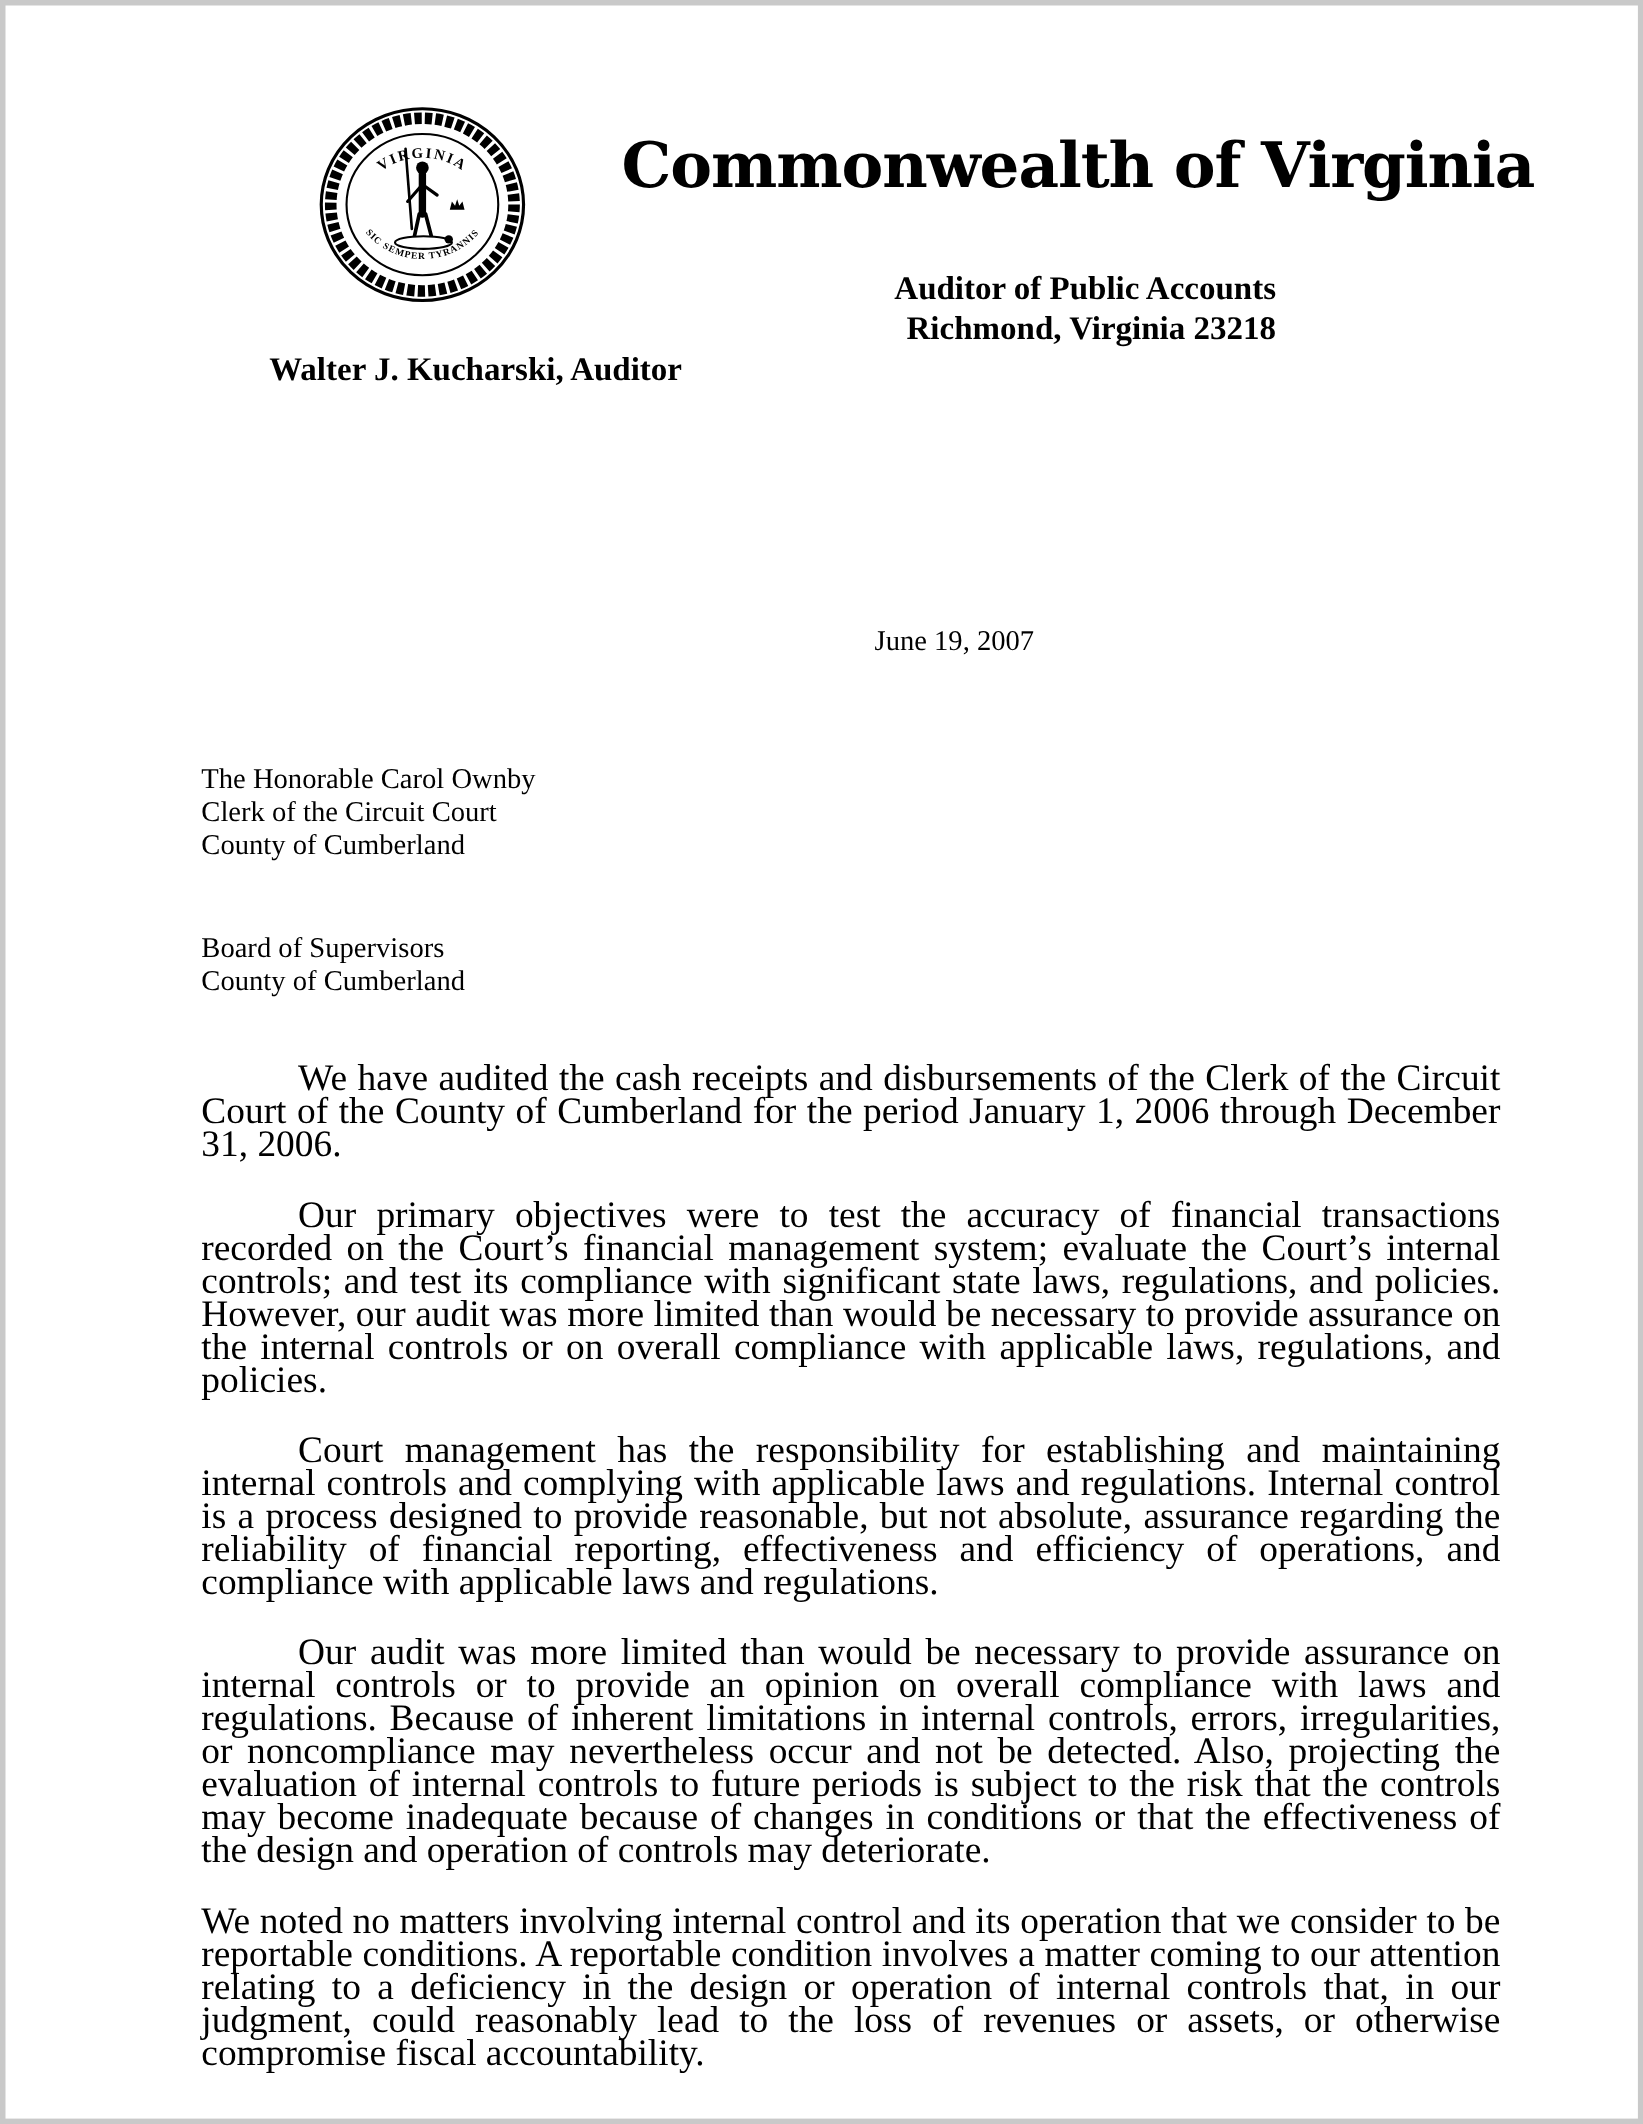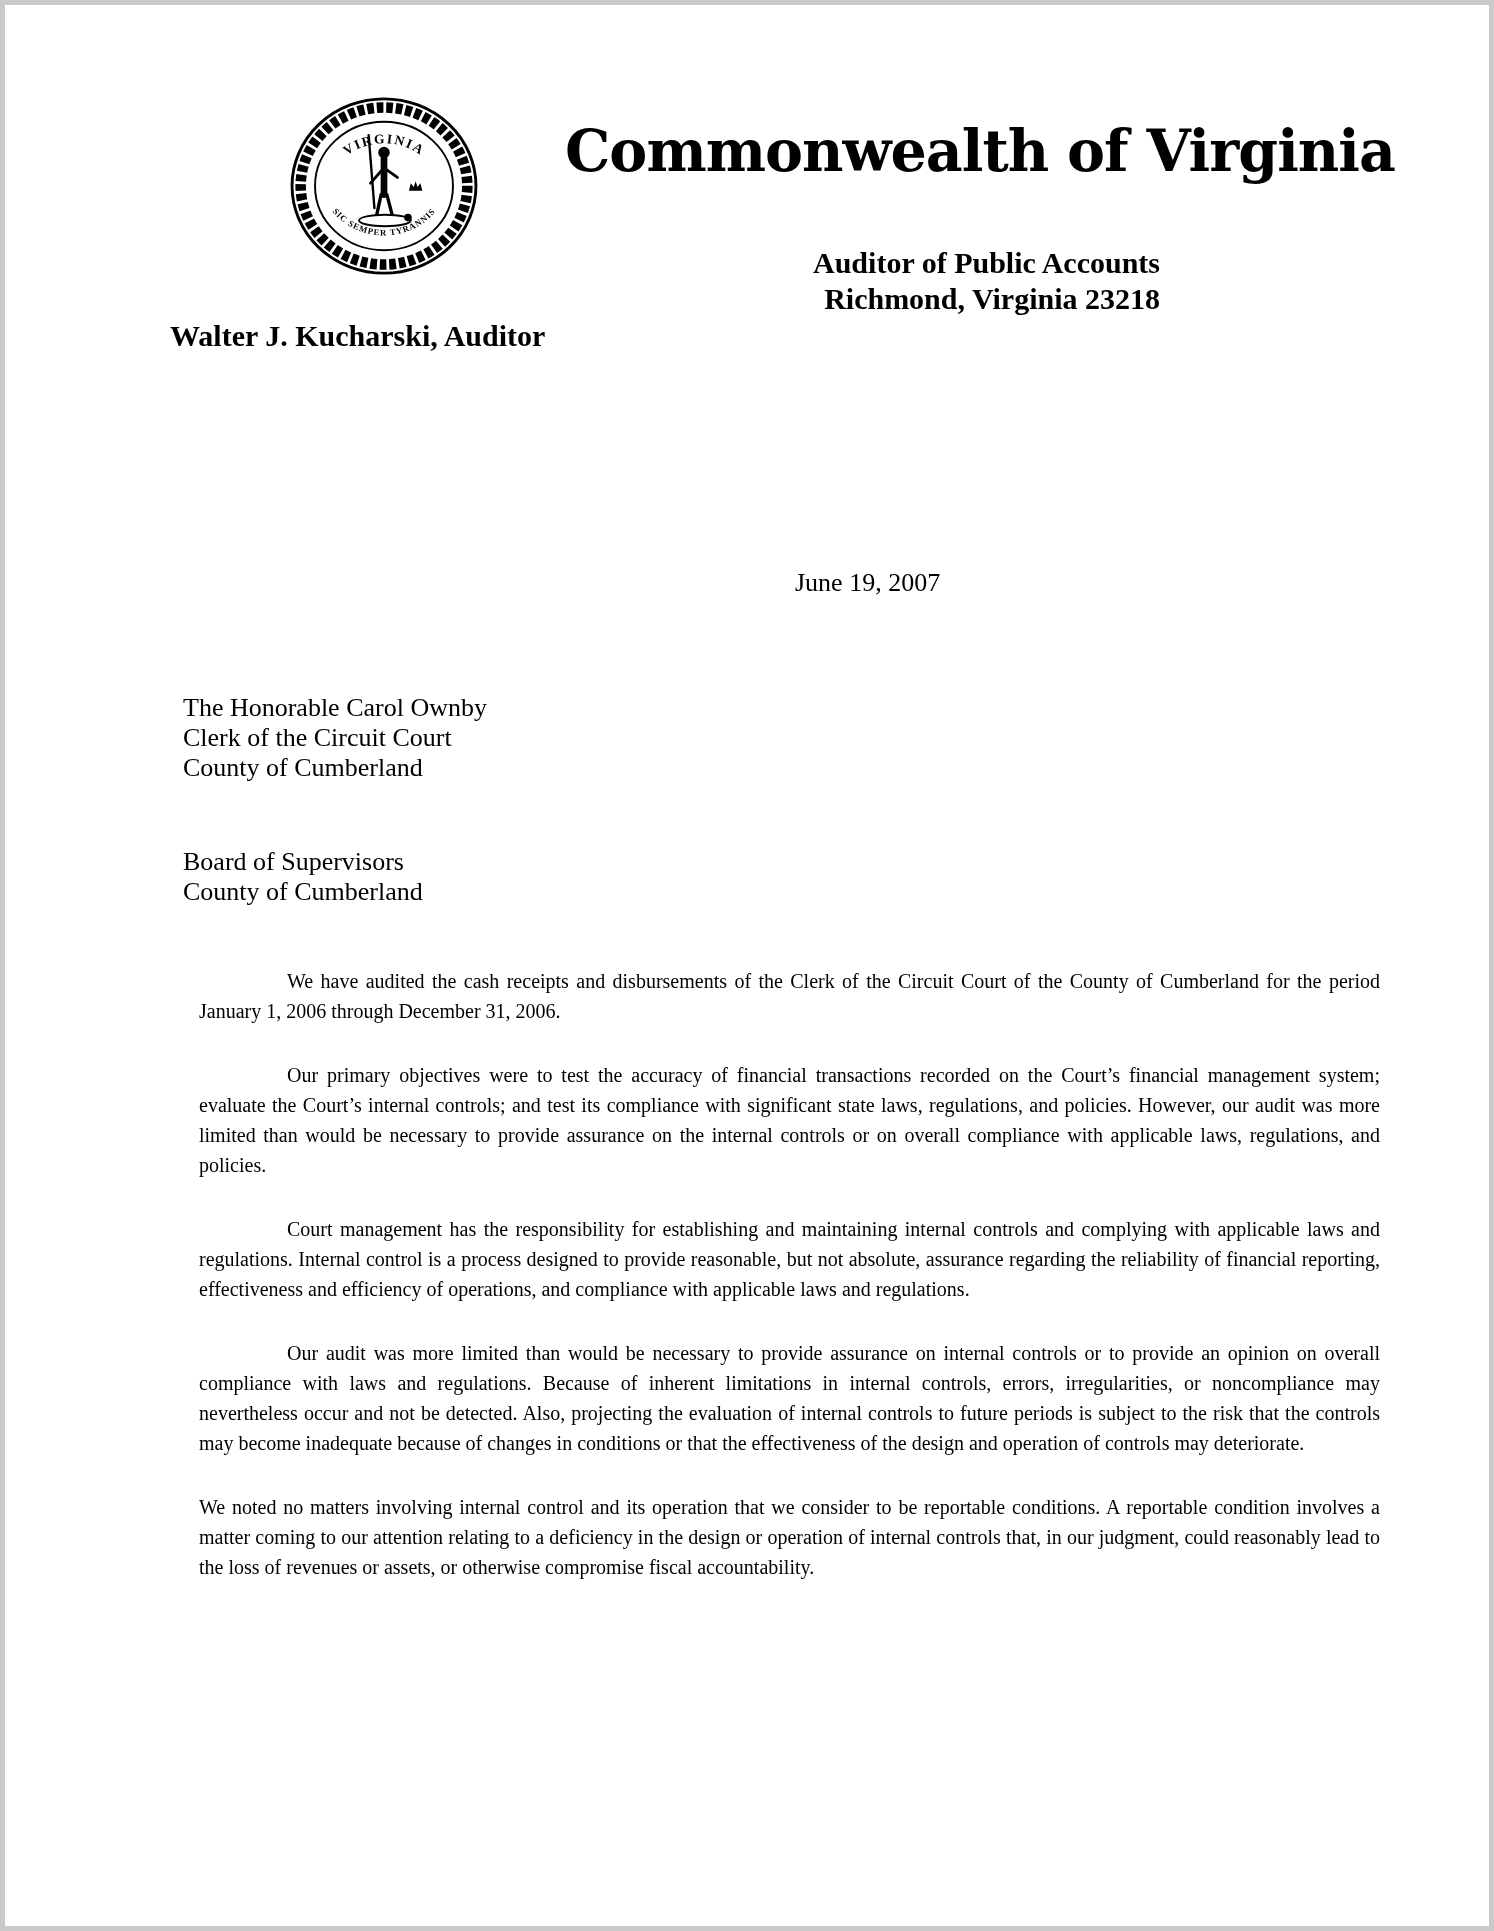--- a/index.html
+++ b/index.html
@@ -48,21 +48,21 @@
     font-weight: 700;
     font-size: 30px;
     line-height: 36px;
     white-space: nowrap;
   }
   .auditor-name {
     position: absolute;
     left: 165px;
     top: 314px;
     width: 450px;
-    text-align: left;
+    text-align: right;
     font-weight: 700;
     font-size: 30px;
     white-space: nowrap;
   }
   
   .date-line {
     position: absolute;
     left: 790px;
     top: 563px;
     font-size: 26px;
@@ -74,24 +74,24 @@
     left: 178px;
     top: 688px;
     width: 1181px;
     font-size: 26px;
     line-height: 30px;
   }
   .addr-block-2 { margin-top: 64px; }
   .addr-line { white-space: nowrap; }
   .letter-body {
     position: absolute;
-    left: 194px;
+    left: 178px;
     top: 961px;
     width: 1181px;
-    font-size: 20px;
+    font-size: 34px;
     line-height: 30px;
     text-align: justify;
   }
   .letter-body p {
     margin: 0 0 34px 0;
   }
   .letter-body p.indented { text-indent: 88px; }
   .letter-body p:last-child { margin-bottom: 0; }
 </style>
 </head>

